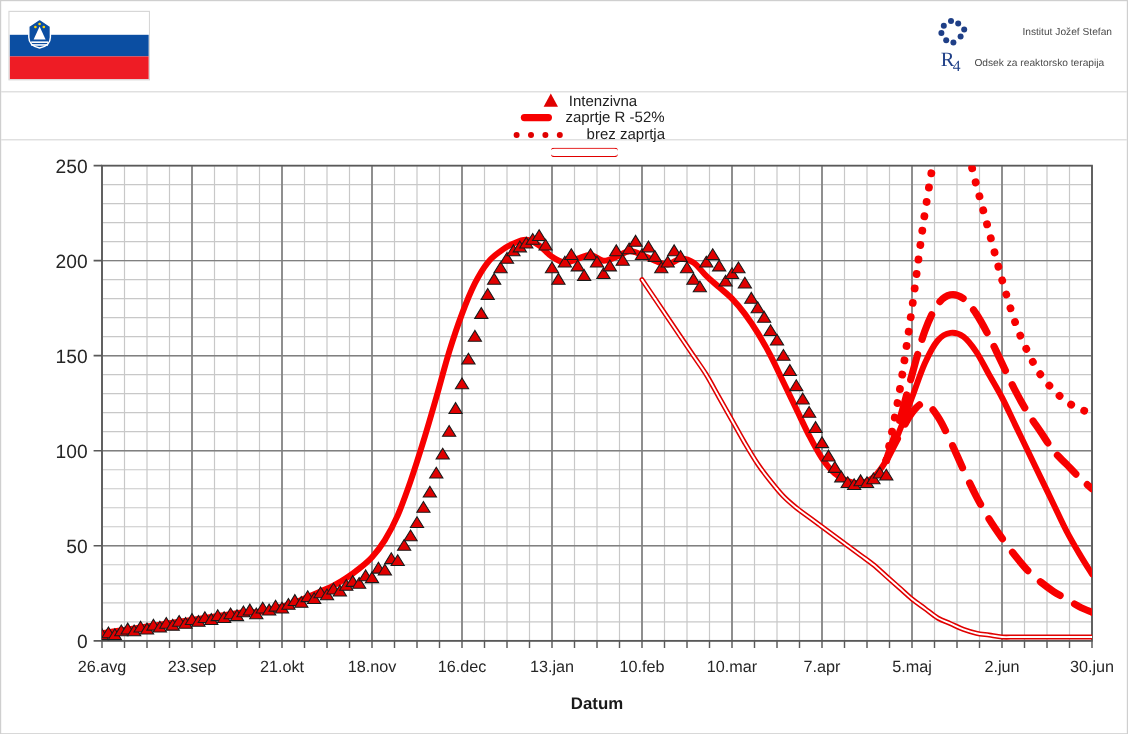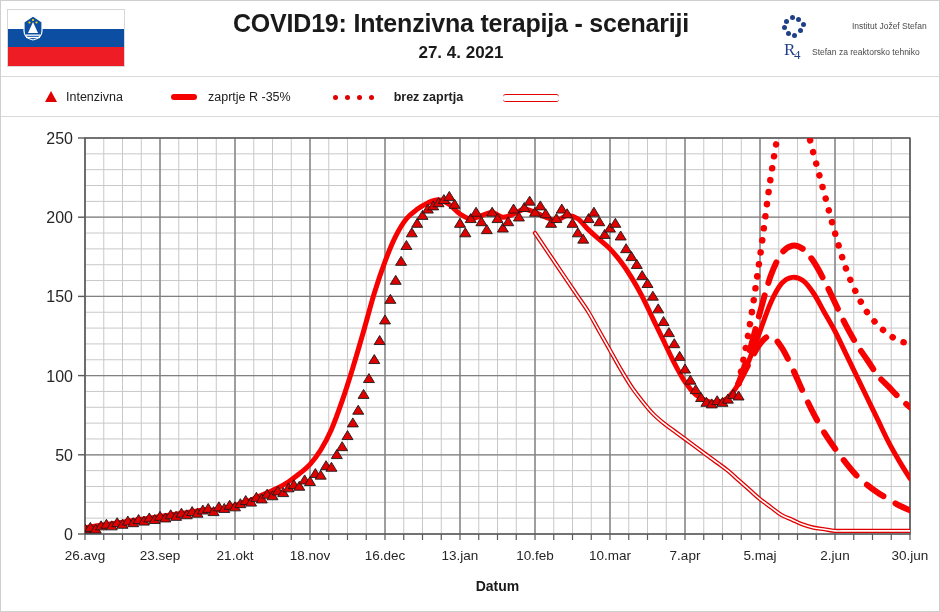--- a/index.html
+++ b/index.html
@@ -59,21 +59,21 @@
   #r4{width:26px;height:24px;margin-right:5px;position:relative;font-family:"Liberation Serif",serif;color:#1f3f87;}
   #r4 .r{position:absolute;left:3px;top:0px;font-size:17px;}
   #r4 .four{position:absolute;left:13px;top:7px;font-size:13px;}
   .ort-text{font-size:8.5px;color:#4a4a4a;white-space:nowrap;}
 
   
   #legend{
     position:absolute;left:0;top:76px;width:938px;height:40px;
     border-bottom:1px solid #d9d9d9;
     box-sizing:border-box;
-    display:flex;align-items:center;
+    display:flex;align-items:center;flex-direction:column;
   }
   .legend-item{display:flex;align-items:center;height:40px;}
   .legend-label{font-size:12.5px;color:#202020;white-space:nowrap;}
   .lg-key{display:inline-block;position:relative;margin-right:7px;}
 
   .key-tri{width:16px;height:14px;}
   .key-tri span{
     display:block;width:0;height:0;margin:1px auto 0 auto;
     border-left:6px solid transparent;border-right:6px solid transparent;
     border-bottom:11px solid #e00000;
@@ -113,68 +113,64 @@
         <path d="M11 1 L20 7 L20 16 Q20 23 11 25 Q2 23 2 16 L2 7 Z" fill="#0b4ea2" stroke="#ffffff" stroke-width="1.2"></path>
         <path d="M11 7 L16 18 L6 18 Z" fill="#ffffff"></path>
         <circle cx="11" cy="5" r="1.1" fill="#ffd400"></circle>
         <circle cx="7.5" cy="7.5" r="1.1" fill="#ffd400"></circle>
         <circle cx="14.5" cy="7.5" r="1.1" fill="#ffd400"></circle>
         <rect x="4" y="19.5" width="14" height="1.3" fill="#ffffff"></rect>
         <rect x="4" y="21.8" width="14" height="1.3" fill="#ffffff"></rect>
       </svg>
     </div>
 
-    <div id="title-wrap">
-      <div id="chart-title">COVID19: Intenzivna terapija - scenariji</div>
-      <div id="chart-subtitle">27. 4. 2021</div>
-    </div>
 
     <div id="logo">
       <div id="logo-row1">
         <span class="dots">
           <i style="left:9px;top:1px;"></i>
             <i style="left:15px;top:3px;"></i>
           <i style="left:3px;top:5px;"></i>
             <i style="left:20px;top:8px;"></i>
           <i style="left:1px;top:11px;"></i>
             <i style="left:17px;top:14px;"></i>
           <i style="left:5px;top:17px;"></i>
             <i style="left:11px;top:19px;"></i>
         </span>
         <span class="ijs-text">Institut Jožef Stefan</span>
       </div>
       <div id="logo-row2">
         <span id="r4">
           <span class="r">R</span>
           <span class="four">4</span>
         </span>
-        <span class="ort-text">Stefan za reaktorsko tehniko</span>
+        <span class="ort-text">Odsek za reaktorsko terapija</span>
       </div>
     </div>
   </div>
 
   <div id="legend">
 
     <div class="legend-item" style="margin-left:42px;">
       <span class="lg-key key-tri">
           <span></span>
         </span>
       <span class="legend-label">Intenzivna</span>
     </div>
 
 
     <div class="legend-item" style="margin-left:44px;">
       <span class="lg-key key-dash35">
           <span></span>
         </span>
-      <span class="legend-label">zaprtje R -35%</span>
+      <span class="legend-label">zaprtje R -52%</span>
     </div>
 
 
-    <div class="legend-item" style="margin-left:40px;font-weight:bold;">
+    <div class="legend-item" style="margin-left:40px;">
       <span class="lg-key key-dots">
         <i style="left:2px;"></i>
           <i style="left:14px;"></i>
           <i style="left:26px;"></i>
           <i style="left:38px;"></i>
       </span>
       <span class="legend-label">brez zaprtja</span>
     </div>
 
     <div class="legend-item" style="margin-left:40px;">

